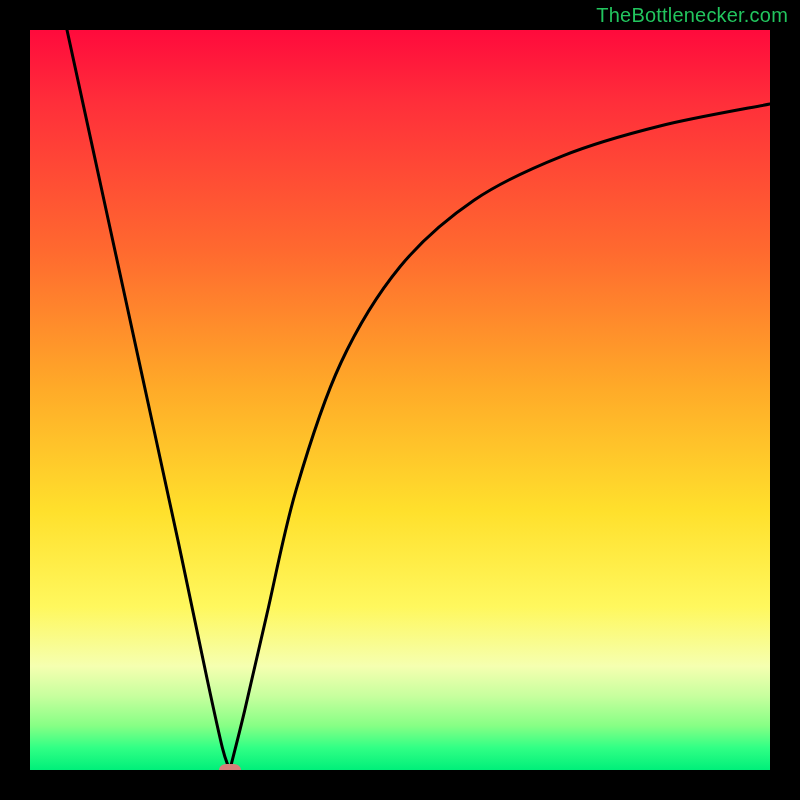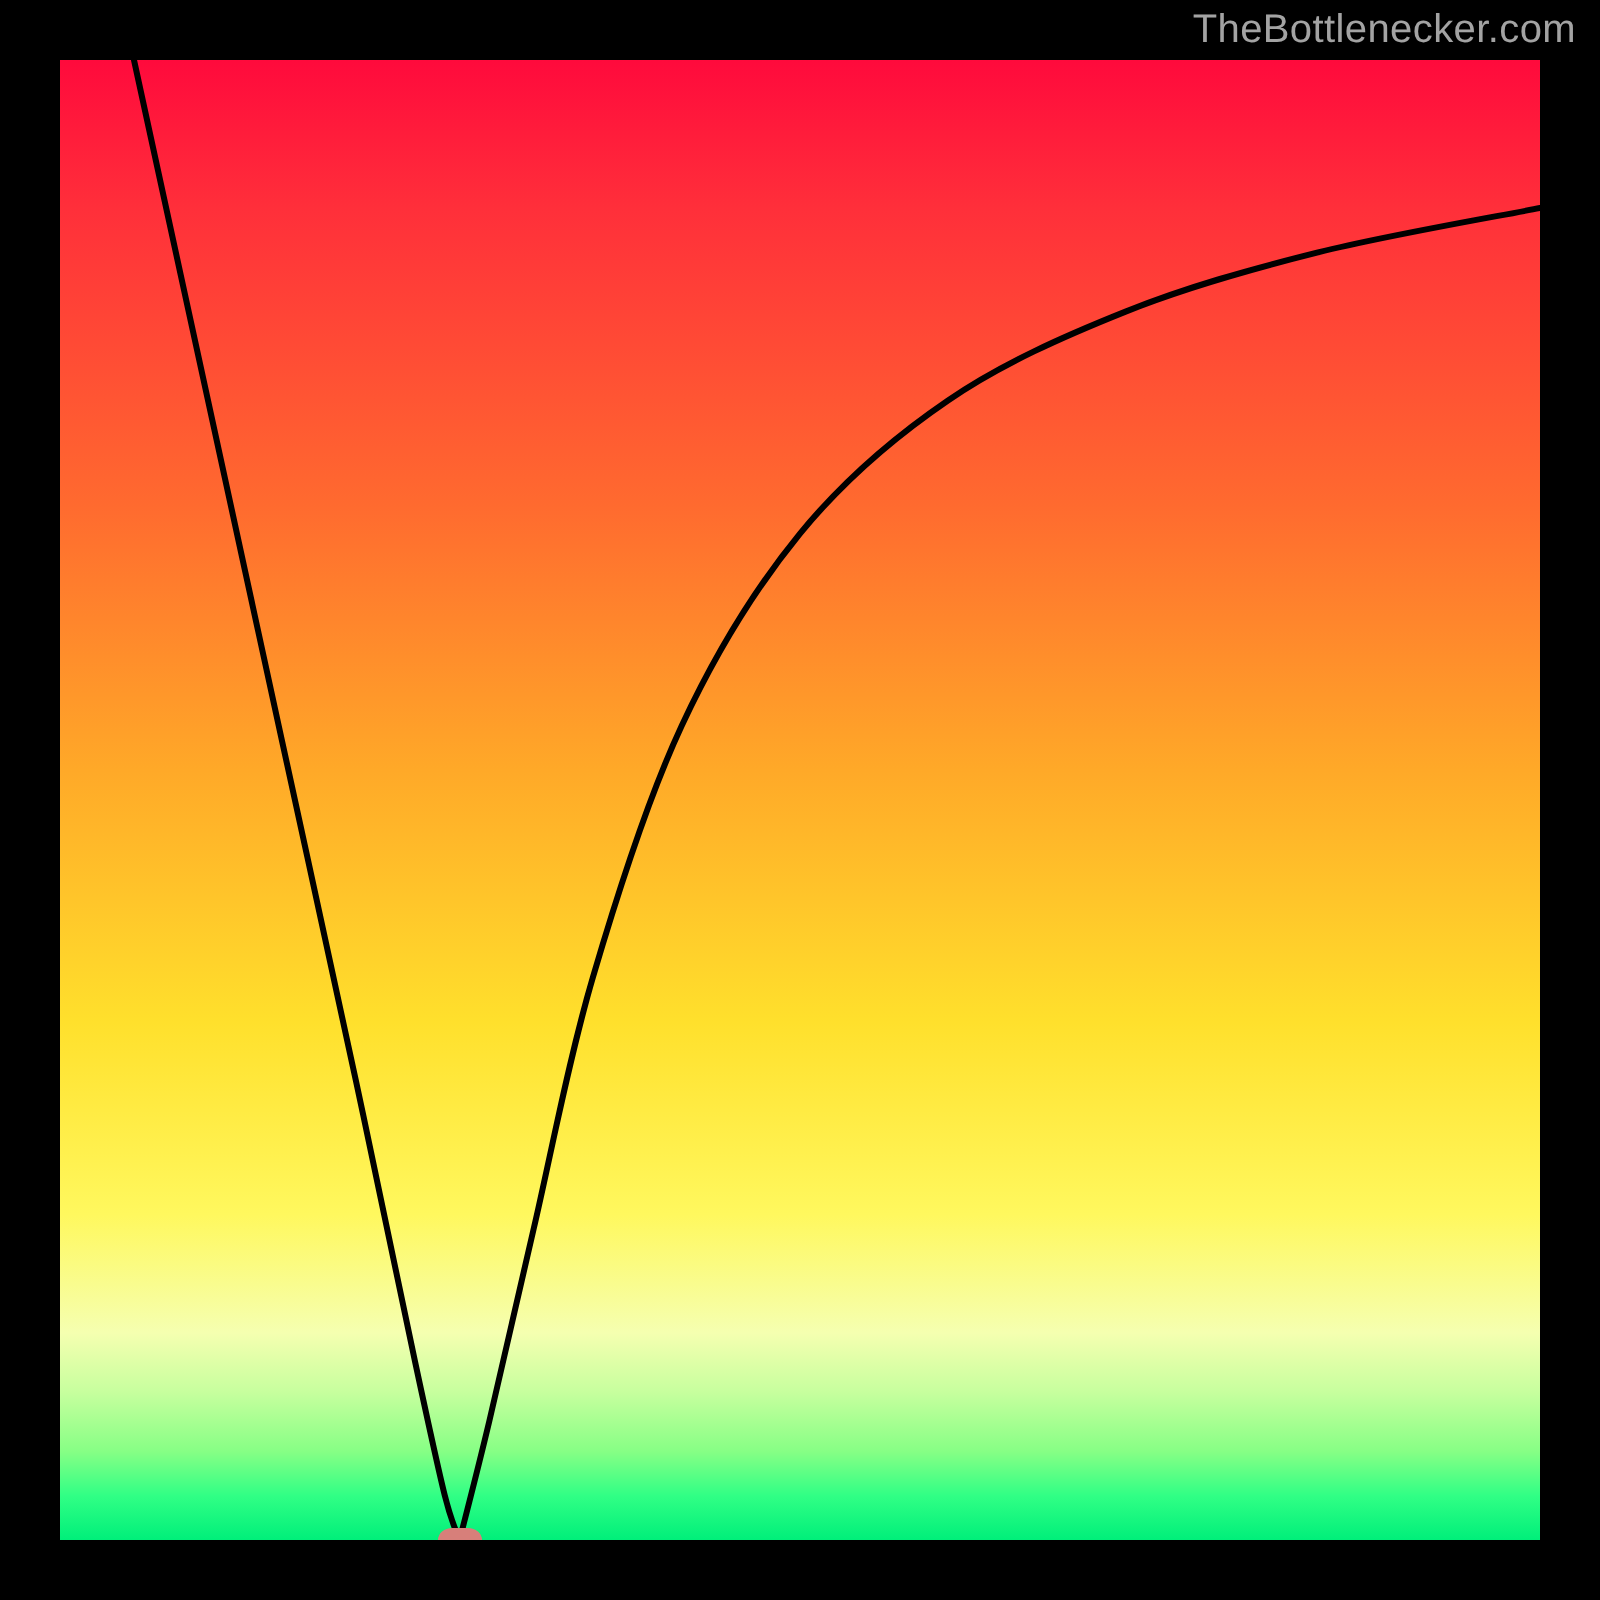--- a/index.html
+++ b/index.html
@@ -14,21 +14,21 @@
   .frame {
     position: relative;
     width: 800px;
     height: 800px;
     background: #000;
   }
   .watermark {
     position: absolute;
     top: 4px;
     right: 12px;
-    color: #a3a3a3;
+    color: #22c55e;
     font-size: 20px;
     font-weight: 400;
     letter-spacing: 0.2px;
     z-index: 10;
   }
   .plot-area {
     position: absolute;
     left: 30px;
     top: 30px;
     width: 740px;

